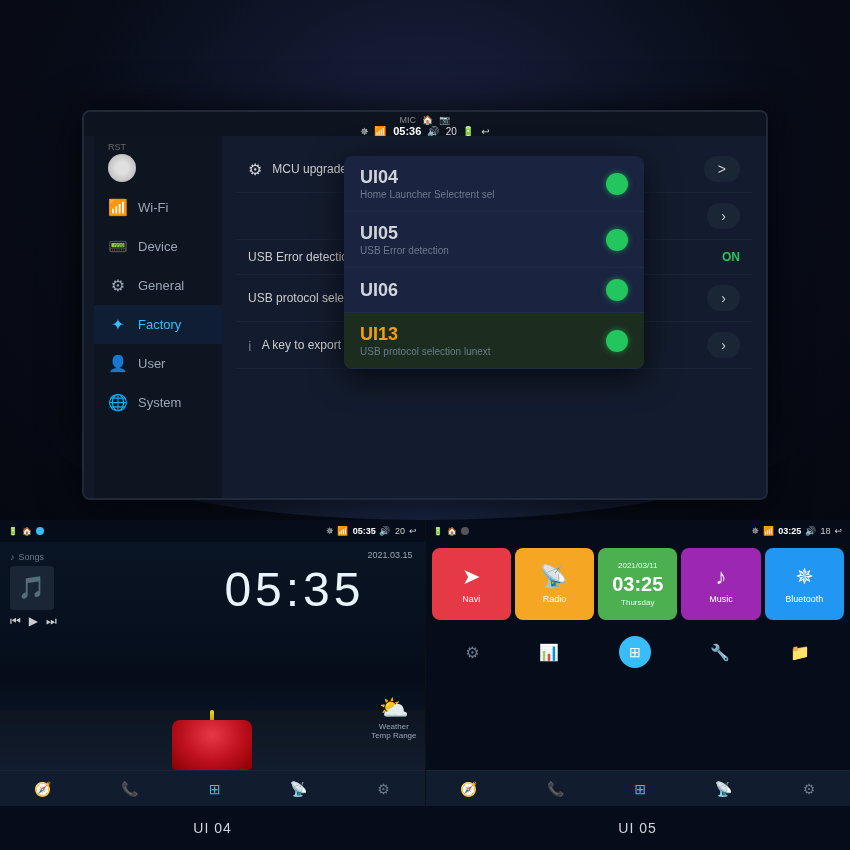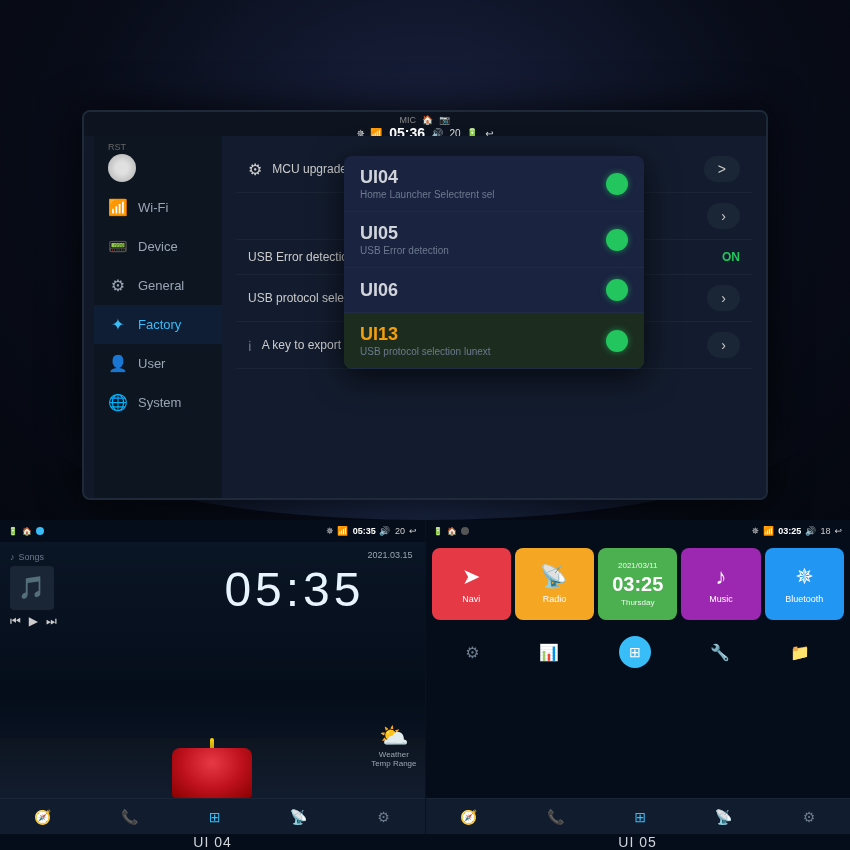--- a/index.html
+++ b/index.html
@@ -50,21 +50,21 @@
       justify-content: space-between;
       background: #0d1420;
       padding: 3px 10px;
       height: 24px;
       font-size: 10px;
       color: #ccc;
       flex-direction: column;
     }
     .status-left { display: flex; align-items: center; gap: 6px; font-size: 9px; color: #aaa; }
     .status-right { display: flex; align-items: center; gap: 6px; font-size: 10px; color: #ddd; }
-    .status-right .time { font-size: 14px; font-weight: bold; color: #fff; }
+    .status-right .time { font-size: 11px; font-weight: bold; color: #fff; }
 
     
     .sidebar {
       position: absolute;
       top: 24px; left: 10px;
       width: 138px;
       height: calc(100% - 24px);
       background: #0d1520;
       border-right: 1px solid #1a2535;
     }
@@ -342,21 +342,21 @@
       height: 36px;
       background: #111c2e;
       display: flex;
       align-items: center;
       justify-content: space-around;
       border-top: 1px solid #1a2535;
     }
 
     
     .labels-row {
-      height: 16px;
+      height: 44px;
       display: flex;
       background: #060d1a;
     }
     .ui-label {
       flex: 1;
       display: flex;
       align-items: center;
       justify-content: center;
       font-size: 14px;
       color: #d1d5db;

